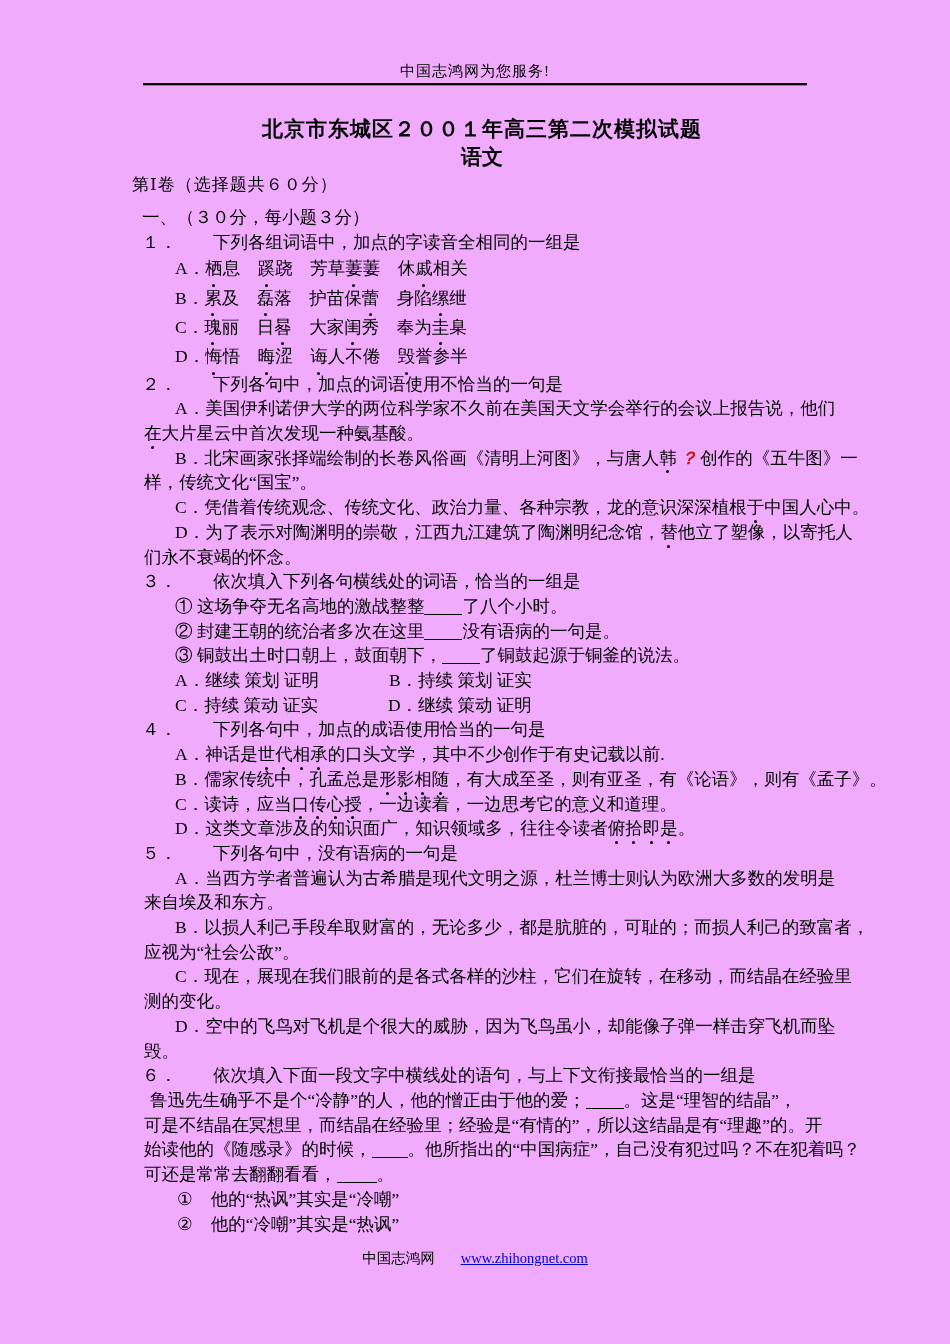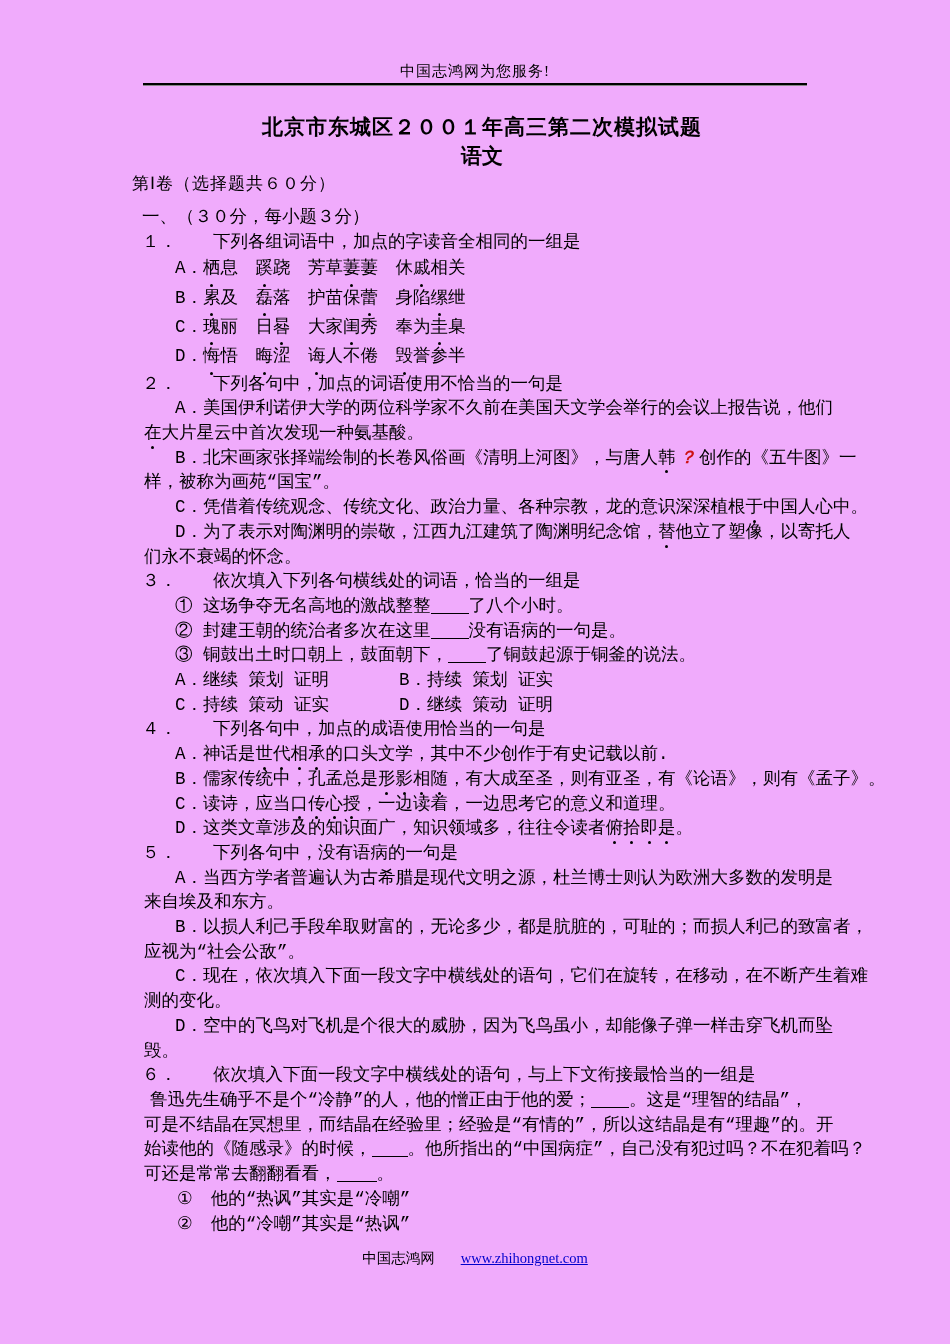--- a/index.html
+++ b/index.html
@@ -13,21 +13,21 @@
   }
   .hdr{
     position:absolute;top:62px;left:0;width:100%;
     text-align:center;font-size:15px;letter-spacing:1px;
   }
   .hdr-rule{
     position:absolute;top:83px;left:143px;width:664px;height:2px;
     background:#000;border-bottom:1px solid #888;
   }
   .content{
-    position:absolute;top:114px;left:132px;width:700px;font-family:Liberation Mono, monospace;
+    position:absolute;top:114px;left:132px;width:700px;
   }
   .t1{font-size:21px;font-weight:bold;text-align:center;line-height:30px;letter-spacing:1px;}
   .t2{font-size:21px;font-weight:bold;text-align:center;line-height:27px;}
   .t3{font-size:17px;line-height:28px;margin-bottom:6px;letter-spacing:1px;}
   .line{
     font-size:17.5px;line-height:24.7px;white-space:pre;
   }
   .line.tall{line-height:29.3px;}
   .m0{margin-left:12px;}
   .m1{margin-left:10px;}
@@ -70,41 +70,41 @@
         <div class="line m1"><span>一、（３０分，每小题３分）</span></div>
         <div class="line m1"><span>１．</span><span class="gap" style="width: 36px;"></span><span>下列各组词语中，加点的字读音全相同的一组是</span></div>
         <div class="line m2 tall"><span>A．</span><span><span class="dotchar">栖</span></span><span>息　</span><span><span class="dotchar">蹊</span></span><span>跷　芳草</span><span><span class="dotchar">萋</span></span><span>萋　休</span><span><span class="dotchar">戚</span></span><span>相关</span></div>
         <div class="line m2 tall"><span>B．</span><span><span class="dotchar">累</span></span><span>及　</span><span><span class="dotchar">磊</span></span><span>落　护苗保</span><span><span class="dotchar">蕾</span></span><span>　身陷</span><span><span class="dotchar">缧</span></span><span>绁</span></div>
         <div class="line m2 tall"><span>C．</span><span><span class="dotchar">瑰</span></span><span>丽　日</span><span><span class="dotchar">晷</span></span><span>　大家</span><span><span class="dotchar">闺</span></span><span>秀　奉为</span><span><span class="dotchar">圭</span></span><span>臬</span></div>
         <div class="line m2 tall"><span>D．</span><span><span class="dotchar">悔</span></span><span>悟　</span><span><span class="dotchar">晦</span></span><span>涩　</span><span><span class="dotchar">诲</span></span><span>人不倦　</span><span><span class="dotchar">毁</span></span><span>誉参半</span></div>
         <div class="line m1"><span>２．</span><span class="gap" style="width: 36px;"></span><span>下列各句中，加点的词语使用不恰当的一句是</span></div>
         <div class="line m2"><span>A．美国伊利诺伊大学的两位科学家不久前在美国天文学会举行的会议上报告说，他们</span></div>
         <div class="line m0"><span><span class="dotchar">在</span></span><span>大片星云中首次发现一种氨基酸。</span></div>
         <div class="line m2"><span>B．北宋画家张择端绘制的长卷风俗画《清明上河图》，与唐人</span><span><span class="dotchar">韩</span></span><span class="redchar">？</span><span>创作的《五牛图》一</span></div>
-        <div class="line m0"><span>样，被称为画苑“国宝”。</span></div>
+        <div class="line m0"><span>样，传统文化“国宝”。</span></div>
         <div class="line m2"><span>C．凭借着传统观念、传统文化、政治力量、各种宗教，龙的意识深深植根</span><span><span class="dotchar">于</span></span><span>中国人心中。</span></div>
         <div class="line m2"><span>D．为了表示对陶渊明的崇敬，江西九江建筑了陶渊明纪念馆，</span><span><span class="dotchar">替</span></span><span>他立了塑像，以寄托人</span></div>
         <div class="line m0"><span>们永不衰竭的怀念。</span></div>
         <div class="line m1"><span>３．</span><span class="gap" style="width: 36px;"></span><span>依次填入下列各句横线处的词语，恰当的一组是</span></div>
         <div class="line m2"><span>① 这场争夺无名高地的激战整整</span><span class="blank" style="width: 38px;"></span><span>了八个小时。</span></div>
         <div class="line m2"><span>② 封建王朝的统治者多次在这里</span><span class="blank" style="width: 38px;"></span><span>没有语病的一句是。</span></div>
         <div class="line m2"><span>③ 铜鼓出土时口朝上，鼓面朝下，</span><span class="blank" style="width: 38px;"></span><span>了铜鼓起源于铜釜的说法。</span></div>
         <div class="line m2"><span>A．继续 策划 证明</span><span class="gap" style="width: 70px;"></span><span>B．持续 策划 证实</span></div>
         <div class="line m2"><span>C．持续 策动 证实</span><span class="gap" style="width: 70px;"></span><span>D．继续 策动 证明</span></div>
         <div class="line m1"><span>４．</span><span class="gap" style="width: 36px;"></span><span>下列各句中，加点的成语使用恰当的一句是</span></div>
         <div class="line m2"><span>A．神话是</span><span><span class="dotchar">世</span><span class="dotchar">代</span><span class="dotchar">相</span><span class="dotchar">承</span></span><span>的口头文学，其中不少创作于有史记载以前.</span></div>
         <div class="line m2"><span>B．儒家传统中，孔孟总是</span><span><span class="dotchar">形</span><span class="dotchar">影</span><span class="dotchar">相</span><span class="dotchar">随</span></span><span>，有大成至圣，则有亚圣，有《论语》，则有《孟子》。</span></div>
         <div class="line m2"><span>C．读诗，应当</span><span><span class="dotchar">口</span><span class="dotchar">传</span><span class="dotchar">心</span><span class="dotchar">授</span></span><span>，一边读着，一边思考它的意义和道理。</span></div>
         <div class="line m2"><span>D．这类文章涉及的知识面广，知识领域多，往往令读者</span><span><span class="dotchar">俯</span><span class="dotchar">拾</span><span class="dotchar">即</span><span class="dotchar">是</span></span><span>。</span></div>
         <div class="line m1"><span>５．</span><span class="gap" style="width: 36px;"></span><span>下列各句中，没有语病的一句是</span></div>
         <div class="line m2"><span>A．当西方学者普遍认为古希腊是现代文明之源，杜兰博士则认为欧洲大多数的发明是</span></div>
         <div class="line m0"><span>来自埃及和东方。</span></div>
         <div class="line m2"><span>B．以损人利己手段牟取财富的，无论多少，都是肮脏的，可耻的；而损人利己的致富者，</span></div>
         <div class="line m0"><span>应视为“社会公敌”。</span></div>
-        <div class="line m2"><span>C．现在，依次填入下面一段文字中横线处的语句，它们在旋转，在移动，在不断产生着难</span></div>
+        <div class="line m2"><span>C．现在，展现在我们眼前的是各式各样的沙柱，它们在旋转，在移动，而结晶在经验里</span></div>
         <div class="line m0"><span>测的变化。</span></div>
         <div class="line m2"><span>D．空中的飞鸟对飞机是个很大的威胁，因为飞鸟虽小，却能像子弹一样击穿飞机而坠</span></div>
         <div class="line m0"><span>毁。</span></div>
         <div class="line m1"><span>６．</span><span class="gap" style="width: 36px;"></span><span>依次填入下面一段文字中横线处的语句，与上下文衔接最恰当的一组是</span></div>
         <div class="line mi"><span>鲁迅先生确乎不是个“冷静”的人，他的憎正由于他的爱；</span><span class="blank" style="width: 38px;"></span><span>。这是“理智的结晶”，</span></div>
         <div class="line m0"><span>可是不结晶在冥想里，而结晶在经验里；经验是“有情的”，所以这结晶是有“理趣”的。开</span></div>
         <div class="line m0"><span>始读他的《随感录》的时候，</span><span class="blank" style="width: 36px;"></span><span>。他所指出的“中国病症”，自己没有犯过吗？不在犯着吗？</span></div>
         <div class="line m0"><span>可还是常常去翻翻看看，</span><span class="blank" style="width: 40px;"></span><span>。</span></div>
         <div class="line q6o"><span>①</span><span class="gap" style="width: 18px;"></span><span>他的“热讽”其实是“冷嘲”</span></div>
         <div class="line q6o"><span>②</span><span class="gap" style="width: 18px;"></span><span>他的“冷嘲”其实是“热讽”</span></div>

